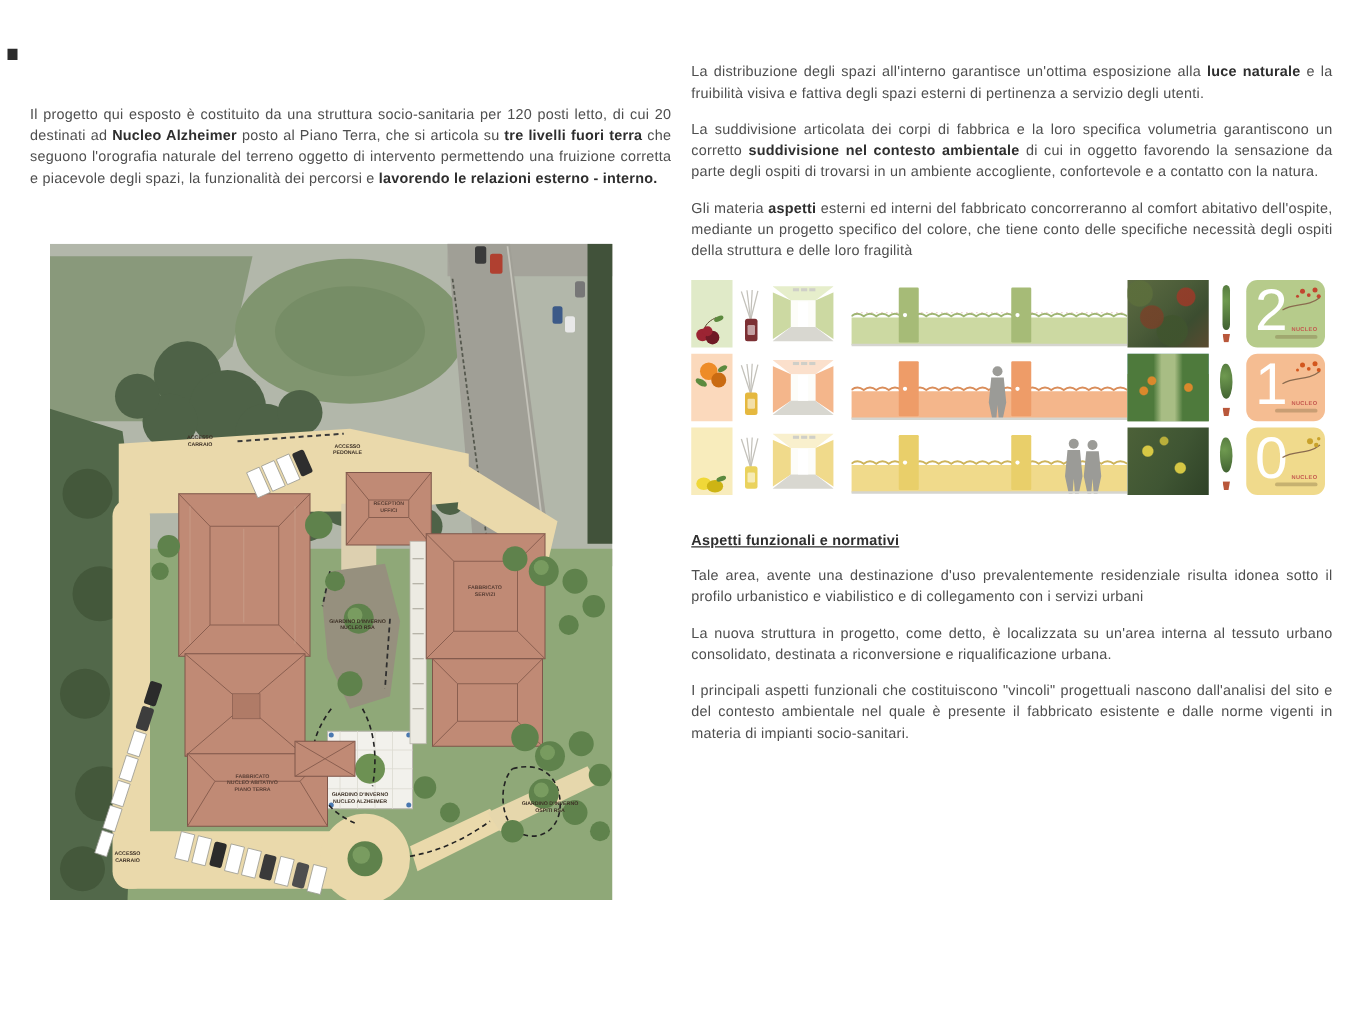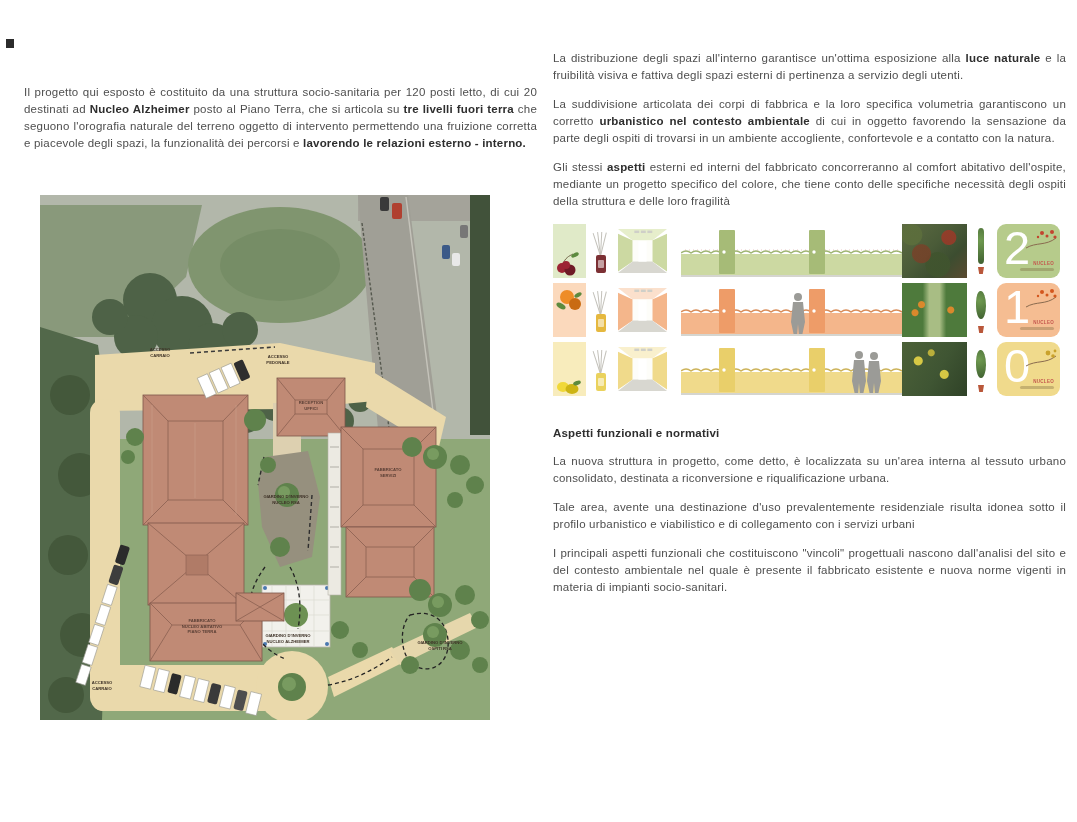--- a/index.html
+++ b/index.html
@@ -71,21 +71,21 @@
   
   .elevation svg { display:block; }
   .sil { fill:#9b9b97; }
 
   
   .plant-blob { position:absolute; left:2px; top:8px; width:10px; height:28px; border-radius:45% 55% 50% 50%; background:radial-gradient(circle at 35% 35%, #6f9a50, #3f6030); }
   .plant-pot { position:absolute; left:4px; bottom:4px; width:6px; height:7px; background:#b9573a; clip-path:polygon(0 0,100% 0,80% 100%,20% 100%); }
   .strip[data-strip-index="0"] .plant-blob { left:4px; top:4px; width:6px; height:36px; border-radius:50%/12%; }
 
   
-  #section-heading { font-size:11.5px; font-weight:700; color:#2e2e2e; margin-top:31px; margin-bottom:14px; letter-spacing:.2px; }
+  #section-heading { font-size:11.5px; font-weight:700; color:#2e2e2e; margin-top:31px; margin-bottom:14px; letter-spacing:.2px;text-decoration:underline; }
 </style>
 </head>
 <body>
 
 <div id="page">
 
   <div id="corner-mark"></div>
 
   <p id="intro" class="para"><span>Il progetto qui esposto è costituito da una struttura socio-sanitaria per 120 posti letto, di cui 20 destinati ad </span><span class="b">Nucleo Alzheimer</span><span> posto al Piano Terra, che si articola su </span><span class="b">tre livelli fuori terra</span><span> che seguono l'orografia naturale del terreno oggetto di intervento permettendo una fruizione corretta e piacevole degli spazi, la funzionalità dei percorsi e </span><span class="b">lavorendo le relazioni esterno - interno.</span></p>
 
@@ -276,22 +276,22 @@
           <text><tspan x="248" y="442">GIARDINO D'INVERNO</tspan><tspan x="248" y="447.5">NUCLEO ALZHEIMER</tspan></text>
           <text><tspan x="400" y="449">GIARDINO D'INVERNO</tspan><tspan x="400" y="454.5">OSPITI RSA</tspan></text>
           <text><tspan x="62" y="489">ACCESSO</tspan><tspan x="62" y="494.5">CARRAIO</tspan></text>
         </g>
       </g>
     </svg>
   </div>
 
   <div id="rightcol">
     <p class="para"><span>La distribuzione degli spazi all'interno garantisce un'ottima esposizione alla </span><span class="b">luce naturale</span><span> e la fruibilità visiva e fattiva degli spazi esterni di pertinenza a servizio degli utenti.</span></p>
-    <p class="para"><span>La suddivisione articolata dei corpi di fabbrica e la loro specifica volumetria garantiscono un corretto </span><span class="b">urbanistico nel contesto ambientale</span><span> di cui in oggetto favorendo la sensazione da parte degli ospiti di trovarsi in un ambiente accogliente, confortevole e a contatto con la natura.</span></p>
-    <p class="para last-before-strips"><span>Gli stessi </span><span class="b">aspetti</span><span> esterni ed interni del fabbricato concorreranno al comfort abitativo dell'ospite, mediante un progetto specifico del colore, che tiene conto delle specifiche necessità degli ospiti della struttura e delle loro fragilità</span></p>
+    <p class="para"><span>La suddivisione articolata dei corpi di fabbrica e la loro specifica volumetria garantiscono un corretto </span><span class="b">suddivisione nel contesto ambientale</span><span> di cui in oggetto favorendo la sensazione da parte degli ospiti di trovarsi in un ambiente accogliente, confortevole e a contatto con la natura.</span></p>
+    <p class="para last-before-strips"><span>Gli materia </span><span class="b">aspetti</span><span> esterni ed interni del fabbricato concorreranno al comfort abitativo dell'ospite, mediante un progetto specifico del colore, che tiene conto delle specifiche necessità degli ospiti della struttura e delle loro fragilità</span></p>
 
     <div id="strips">
 
       <div class="strip" data-strip-index="0" style="--swatch: #e0eac8; --wall: #ccd9a2; --wallLight: #e6eecb; --door: #a6bb77; --badge: #b6cb8b; --hedge: #9fb573; --bottle: #7c3034; --fruit: #9c2433; --fruitDark: #6f1a26; --leaf: #5c8a3e; --dot: #c2452f;">
         <div class="cell swatch">
           <svg width="33" height="54" viewBox="0 0 33 54">
             <path d="M10,40 C12,34 16,32 20,30" stroke="#5c4a30" stroke-width="0.8" fill="none"></path>
             <circle cx="9" cy="44" r="5" fill="var(--fruit)"></circle>
               <circle cx="17" cy="46" r="5.5" fill="var(--fruitDark)"></circle>
             <circle cx="13" cy="41" r="4" fill="var(--fruit)"></circle>
@@ -501,18 +501,18 @@
               <circle cx="29" cy="12" r="1.8" fill="var(--dot)"></circle>
             <circle cx="31" cy="7" r="1.4" fill="var(--dot)"></circle>
           </svg>
           <div class="caption">NUCLEO</div>
           <div class="caption-sub" style="color:#a08a30"></div>
         </div>
       </div>
     </div>
 
     <div id="section-heading">Aspetti funzionali e normativi</div>
+    <p class="para">Tale area, avente una destinazione d'uso prevalentemente residenziale risulta idonea sotto il profilo urbanistico e viabilistico e di collegamento con i servizi urbani</p>
     <p class="para">La nuova struttura in progetto, come detto, è localizzata su un'area interna al tessuto urbano consolidato, destinata a riconversione e riqualificazione urbana.</p>
-    <p class="para">Tale area, avente una destinazione d'uso prevalentemente residenziale risulta idonea sotto il profilo urbanistico e viabilistico e di collegamento con i servizi urbani</p>
-    <p class="para">I principali aspetti funzionali che costituiscono "vincoli" progettuali nascono dall'analisi del sito e del contesto ambientale nel quale è presente il fabbricato esistente e nuova norme vigenti in materia di impianti socio-sanitari.</p>
+    <p class="para">I principali aspetti funzionali che costituiscono "vincoli" progettuali nascono dall'analisi del sito e del contesto ambientale nel quale è presente il fabbricato esistente e dalle norme vigenti in materia di impianti socio-sanitari.</p>
   </div>
 
 </div>
 
 </body></html>

